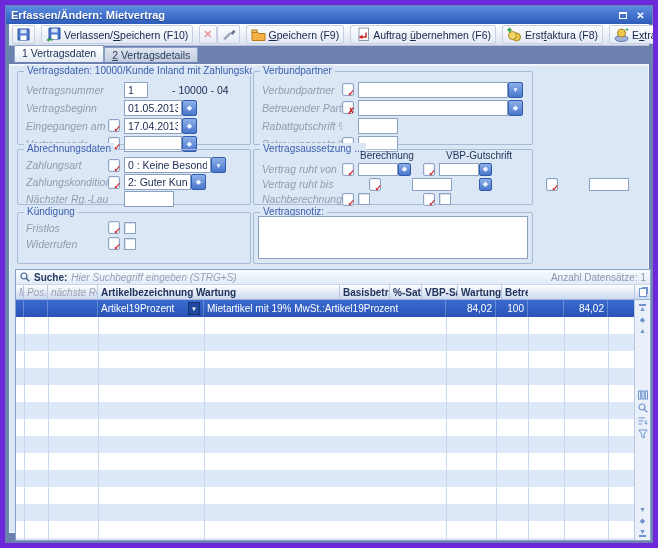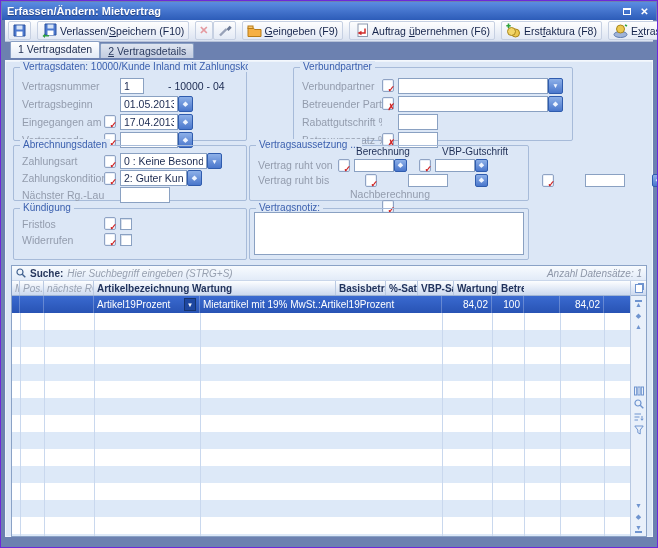--- a/index.html
+++ b/index.html
@@ -1,18 +1,18 @@
 <!DOCTYPE html>
 <html><head>
 <meta charset="utf-8">
 <style>
   * { margin:0; padding:0; box-sizing:border-box; }
   html,body { background:#9aa7c4; font-family:"Liberation Sans", sans-serif; }
   .window { position:relative; width:658px; height:548px; background:#6c81b0;
-            border:1px solid #6d28d9; overflow:hidden; }
+            border:5px solid #6d28d9; overflow:hidden; }
 
   
   .titlebar { position:absolute; top:1px; left:1px; right:1px; height:18px;
               background:linear-gradient(#5b8ce2,#2d5cb8); display:flex; align-items:center;
               padding:0 5px; }
   .titlebar .title { color:#fff; font-size:11px; font-weight:bold; text-shadow:0 1px 1px #1d3c7d; }
   .title-buttons { margin-left:auto; display:flex; gap:5px; align-items:center; }
   .tb-restore { width:13px; height:12px; display:flex; align-items:center; justify-content:center; }
   .restore-glyph { width:8px; height:7px; border:1px solid #fff; border-top-width:2px; }
   .tb-close { color:#fff; font-size:10px; font-weight:bold; width:13px; text-align:center; }
@@ -40,21 +40,21 @@
   
   .panel { position:absolute; top:59px; left:4px; right:4px; bottom:10px; background:#dce7f6;
            border-top:1px solid #f4f8fd; box-shadow:inset 0 0 0 1px #eef4fb; }
 
   
   .group { position:absolute; border:1px solid #a7bbd9; border-radius:2px; }
   .legend { position:absolute; top:-7px; left:6px; background:#dce7f6; padding:0 3px;
             font-size:10px; color:#3a5fae; white-space:nowrap; }
   .gbody { padding:9px 6px 0 8px; }
   .frow { display:flex; align-items:center; height:17px; margin-bottom:1px; }
-  .flabel { width:82px; flex:none; font-size:10.5px; color:#939cad; white-space:nowrap; overflow:hidden; }
+  .flabel { width:82px; flex:none; font-size:10.5px; color:#939cad; white-space:nowrap; overflow:hidden;font-style:italic; }
   .flabel.w80 { width:80px; }
   .islot { width:16px; flex:none; display:flex; align-items:center; }
   .doc-icon { width:12px; height:13px; background:#fff; border:1px solid #8fa3c4; border-radius:2px;
               position:relative; box-shadow:inset 0 0 0 1px #e9eff8; }
   .doc-icon::after { content:"✓"; position:absolute; right:-2px; bottom:-3px; color:#cf2121;
                      font-size:9px; font-weight:bold; }
   .doc-icon.x::after { content:"✗"; }
   .tfield { height:16px; border:1px solid #8aa1c2; background:#fff; font-family:"Liberation Sans",sans-serif;
             font-size:10.5px; color:#1a2950; padding:0 3px; }
   .btn-blue { width:15px; height:16px; flex:none; background:linear-gradient(#8db0e8,#4a77cc);
@@ -70,21 +70,21 @@
            font-family:"Liberation Sans",sans-serif; font-size:10.5px; }
 
   
   .grid { position:absolute; left:10px; top:264px; width:636px; height:272px;
           border:1px solid #8aa2c6; background:#fff; display:flex; flex-direction:column; }
   .search-row { height:15px; flex:none; background:linear-gradient(#f8fbfe,#e2ebf8);
                 border-bottom:1px solid #c9d6ea; display:flex; align-items:center; padding:0 4px;
                 font-size:10px; gap:4px; }
   .search-label { font-weight:bold; color:#26365c; }
   .search-ph { font-style:italic; color:#97a0b0; }
-  .search-count { margin-left:auto; color:#8d96a8;font-style:italic; }
+  .search-count { margin-left:auto; color:#8d96a8; }
   .grid-main { flex:1; display:flex; min-height:0; }
   .grid-content { width:618px; flex:none; display:flex; flex-direction:column; }
   .ghead { height:15px; flex:none; display:flex; background:linear-gradient(#fdfeff,#ccd9ef);
            border-bottom:1px solid #9fb4d4; }
   .gh { border-right:1px solid #b9c9e2; padding:0 3px; font-size:10px; display:flex;
         align-items:center; white-space:nowrap; overflow:hidden; color:#21335c; font-weight:bold; }
   .gh.dim { font-weight:normal; font-style:italic; color:#9aa3b3; }
   .grow-sel { height:17px; flex:none; display:flex; background:linear-gradient(#3a6ad0,#2853b4);
               color:#fff; }
   .gc { padding:0 3px; font-size:10px; display:flex; align-items:center; white-space:nowrap;
@@ -155,21 +155,21 @@
           <line x1="3" y1="12.5" x2="9.5" y2="6" stroke="#98a2b8" stroke-width="2.4"></line>
           <path d="M9.5 6 l3.2-3.2 2 2 -3.2 3.2z" fill="#6c7a96"></path>
         </svg>
     </span>
     <span class="tsep"></span>
     <span class="tbtn">
       <svg width="15" height="15" viewBox="0 0 15 15">
           <path d="M1 4.5 h5 l1.5 2 H14 v7 H1z" fill="#f6b044" stroke="#b87c17"></path>
           <rect x="1" y="3" width="5" height="2.5" fill="#f8c670" stroke="#b87c17"></rect>
         </svg>
-      <span><span class="acc">G</span><span>eingeben (F9)</span></span>
+      <span><span class="acc">G</span><span>peichern (F9)</span></span>
     </span>
     <span class="tsep"></span>
     <span class="tbtn">
       <svg width="15" height="15" viewBox="0 0 15 15">
           <rect x="4" y="1" width="9.5" height="12.5" fill="#fff" stroke="#8e9ab0"></rect>
           <path d="M11 5.5 v4.5 h-5" stroke="#cf2a2a" fill="none" stroke-width="1.5"></path>
           <path d="M7.5 7.7 l-4 2.3 4 2.3z" fill="#cf2a2a"></path>
         </svg>
       <span><span>Auftrag </span><span class="acc">ü</span><span>bernehmen (F6)</span></span>
     </span>
@@ -229,21 +229,21 @@
         <span class="flabel">Vertragsende</span>
         <span class="islot">
             <span class="doc-icon"></span>
           </span>
         <input class="tfield" style="width: 58px;" value="">
         <span class="btn-blue spin"></span>
       </div>
     </div>
   </div>
 
-  <div class="group" style="left:248px; top:66px; width:280px; height:74px;margin-left:44px;">
+  <div class="group" style="left:248px; top:66px; width:280px; height:74px;">
     <span class="legend">Verbundpartner</span>
     <div class="gbody">
       <div class="frow">
         <span class="flabel w80">Verbundpartner</span>
         <span class="islot">
             <span class="doc-icon"></span>
           </span>
         <input class="tfield" style="width: 150px;" value="">
         <span class="btn-blue dd"></span>
       </div>
@@ -323,21 +323,21 @@
           </span>
         <input class="tfield" style="width: 40px; height: 13px;" value="">
         <span class="btn-blue spin" style="height:13px; width:13px;"></span>
         <span style="width:12px;"></span>
         <span class="islot">
             <span class="doc-icon"></span>
           </span>
         <input class="tfield" style="width: 40px; height: 13px;" value="">
         <span class="btn-blue spin" style="height:13px; width:13px;"></span>
       </div>
-      <div class="frow" style="height:14px;flex-direction:column;">
+      <div class="frow" style="height:14px;">
         <span class="flabel w80">Nachberechnung</span>
         <span class="islot">
             <span class="doc-icon"></span>
           </span>
         <span class="checkbox"></span>
         <span style="width:41px;"></span>
         <span class="islot" style="margin-left:12px;">
             <span class="doc-icon"></span>
           </span>
         <span class="checkbox"></span>

